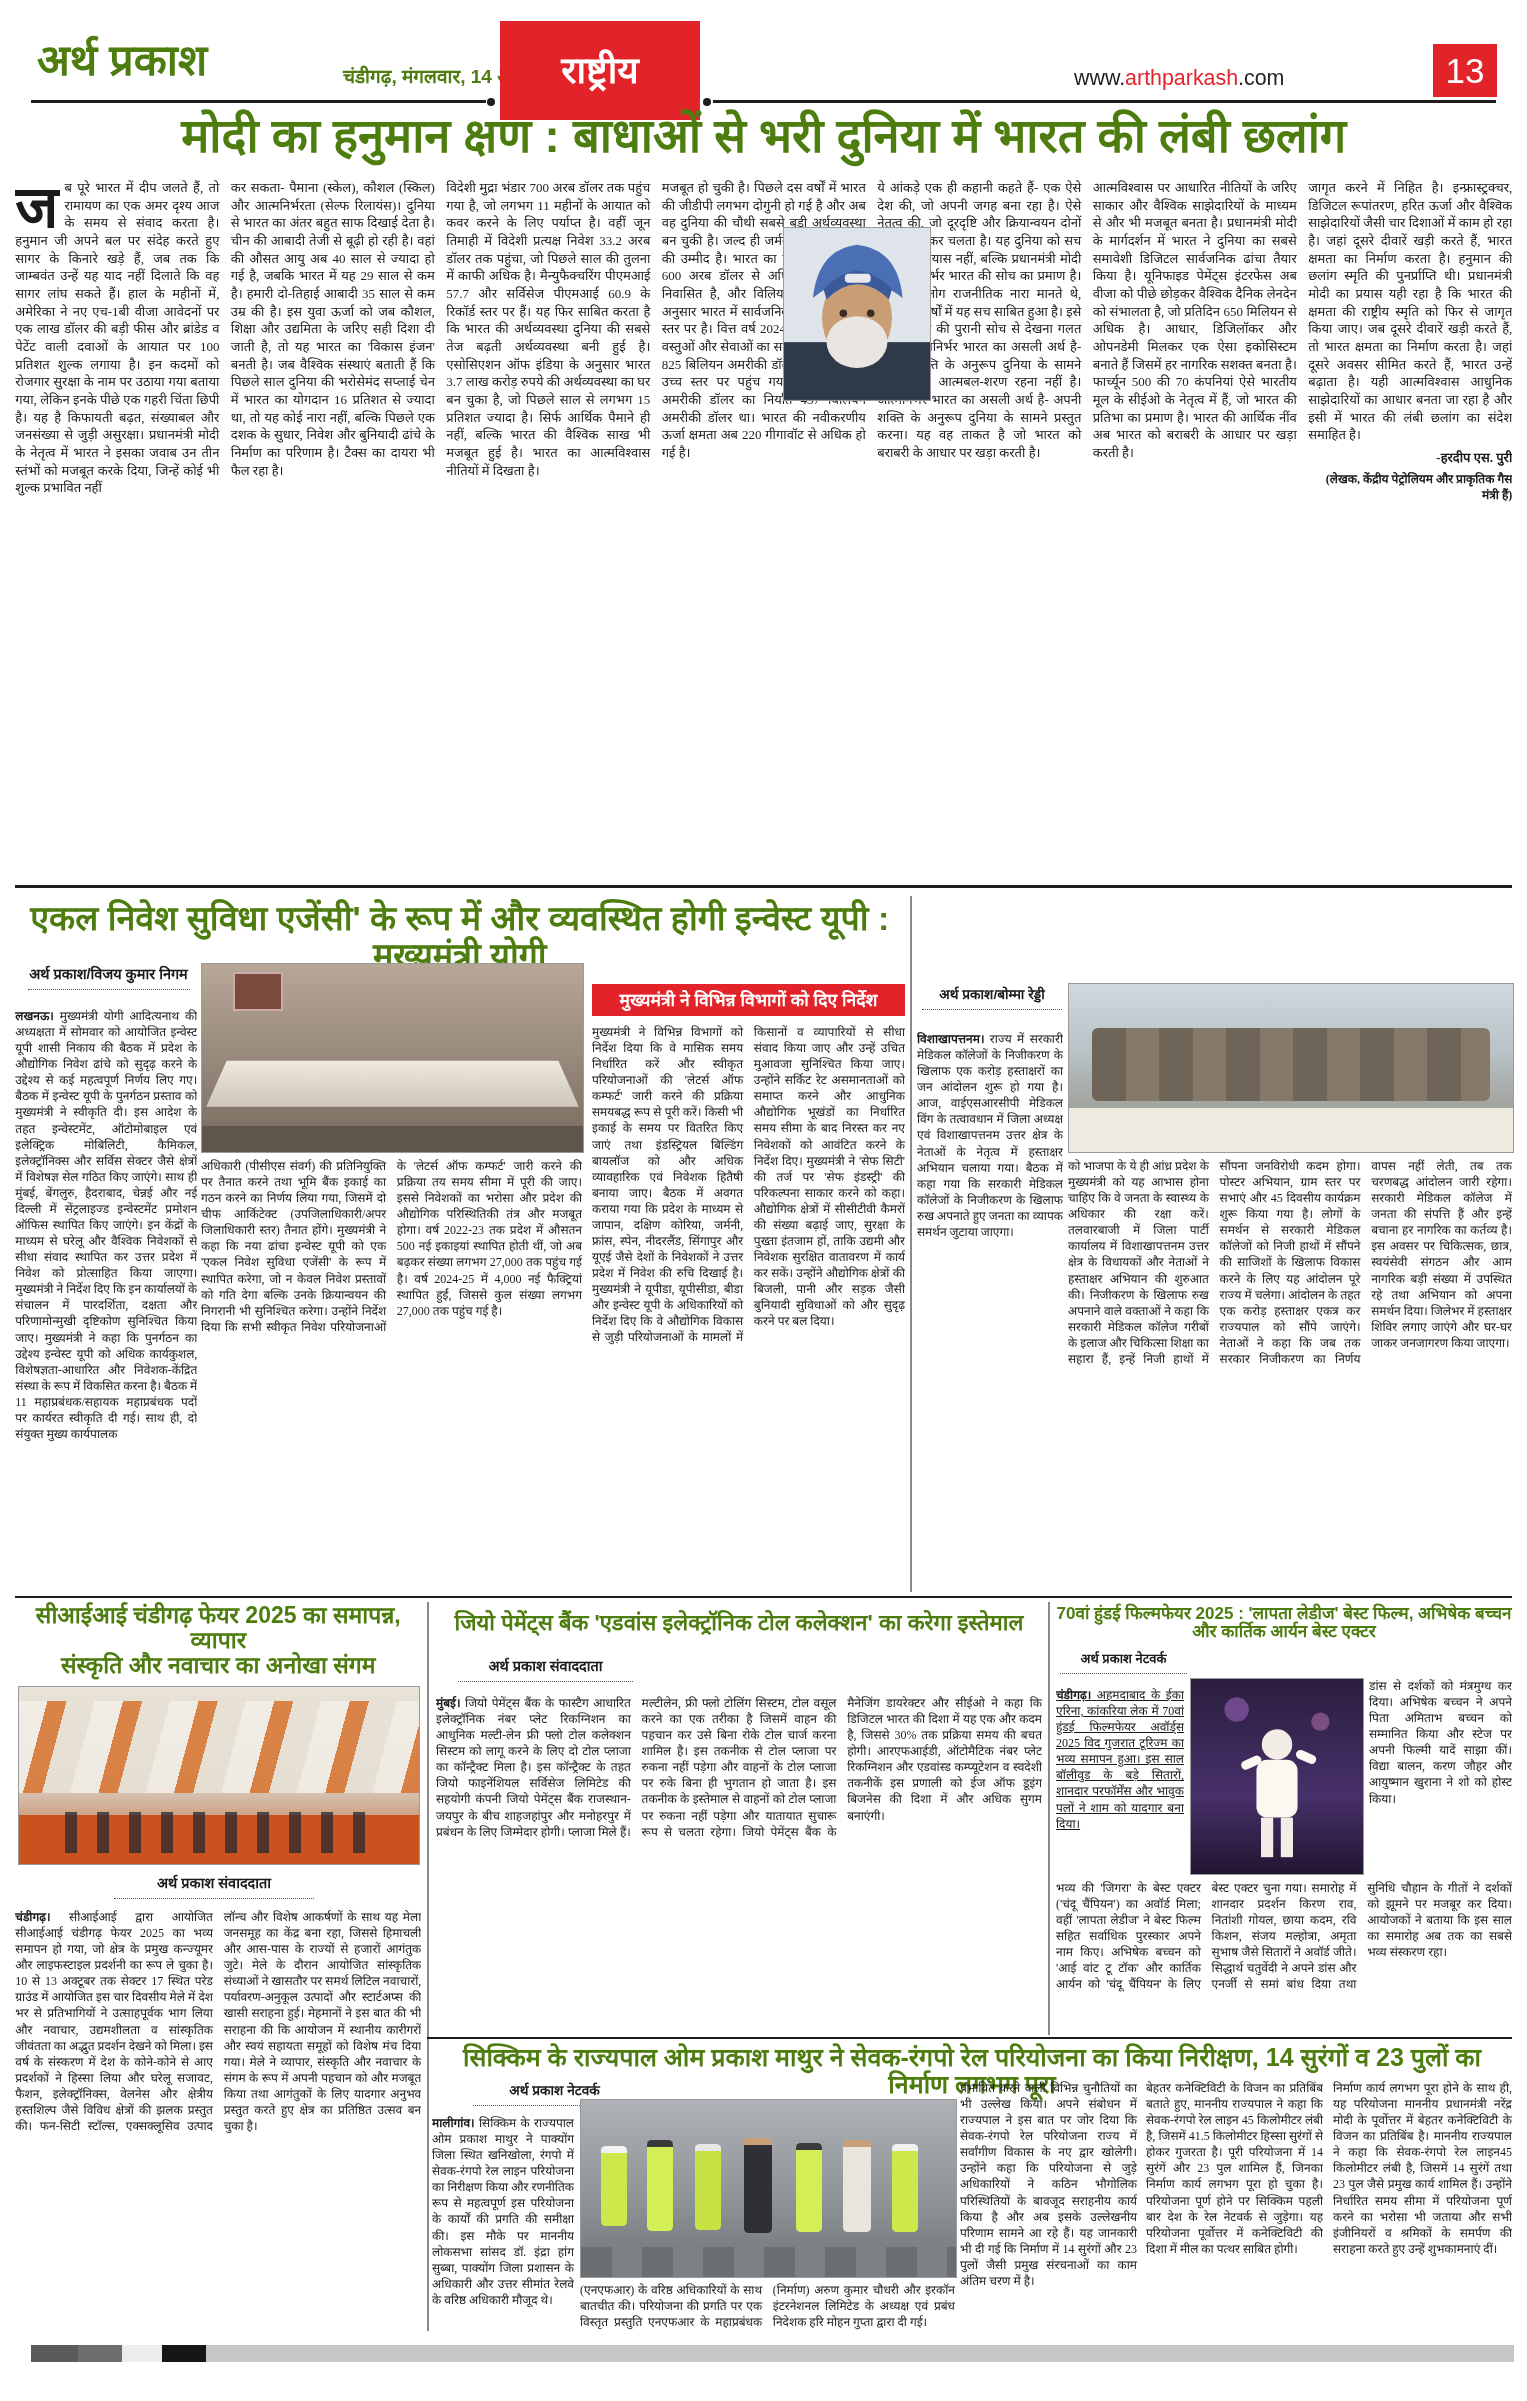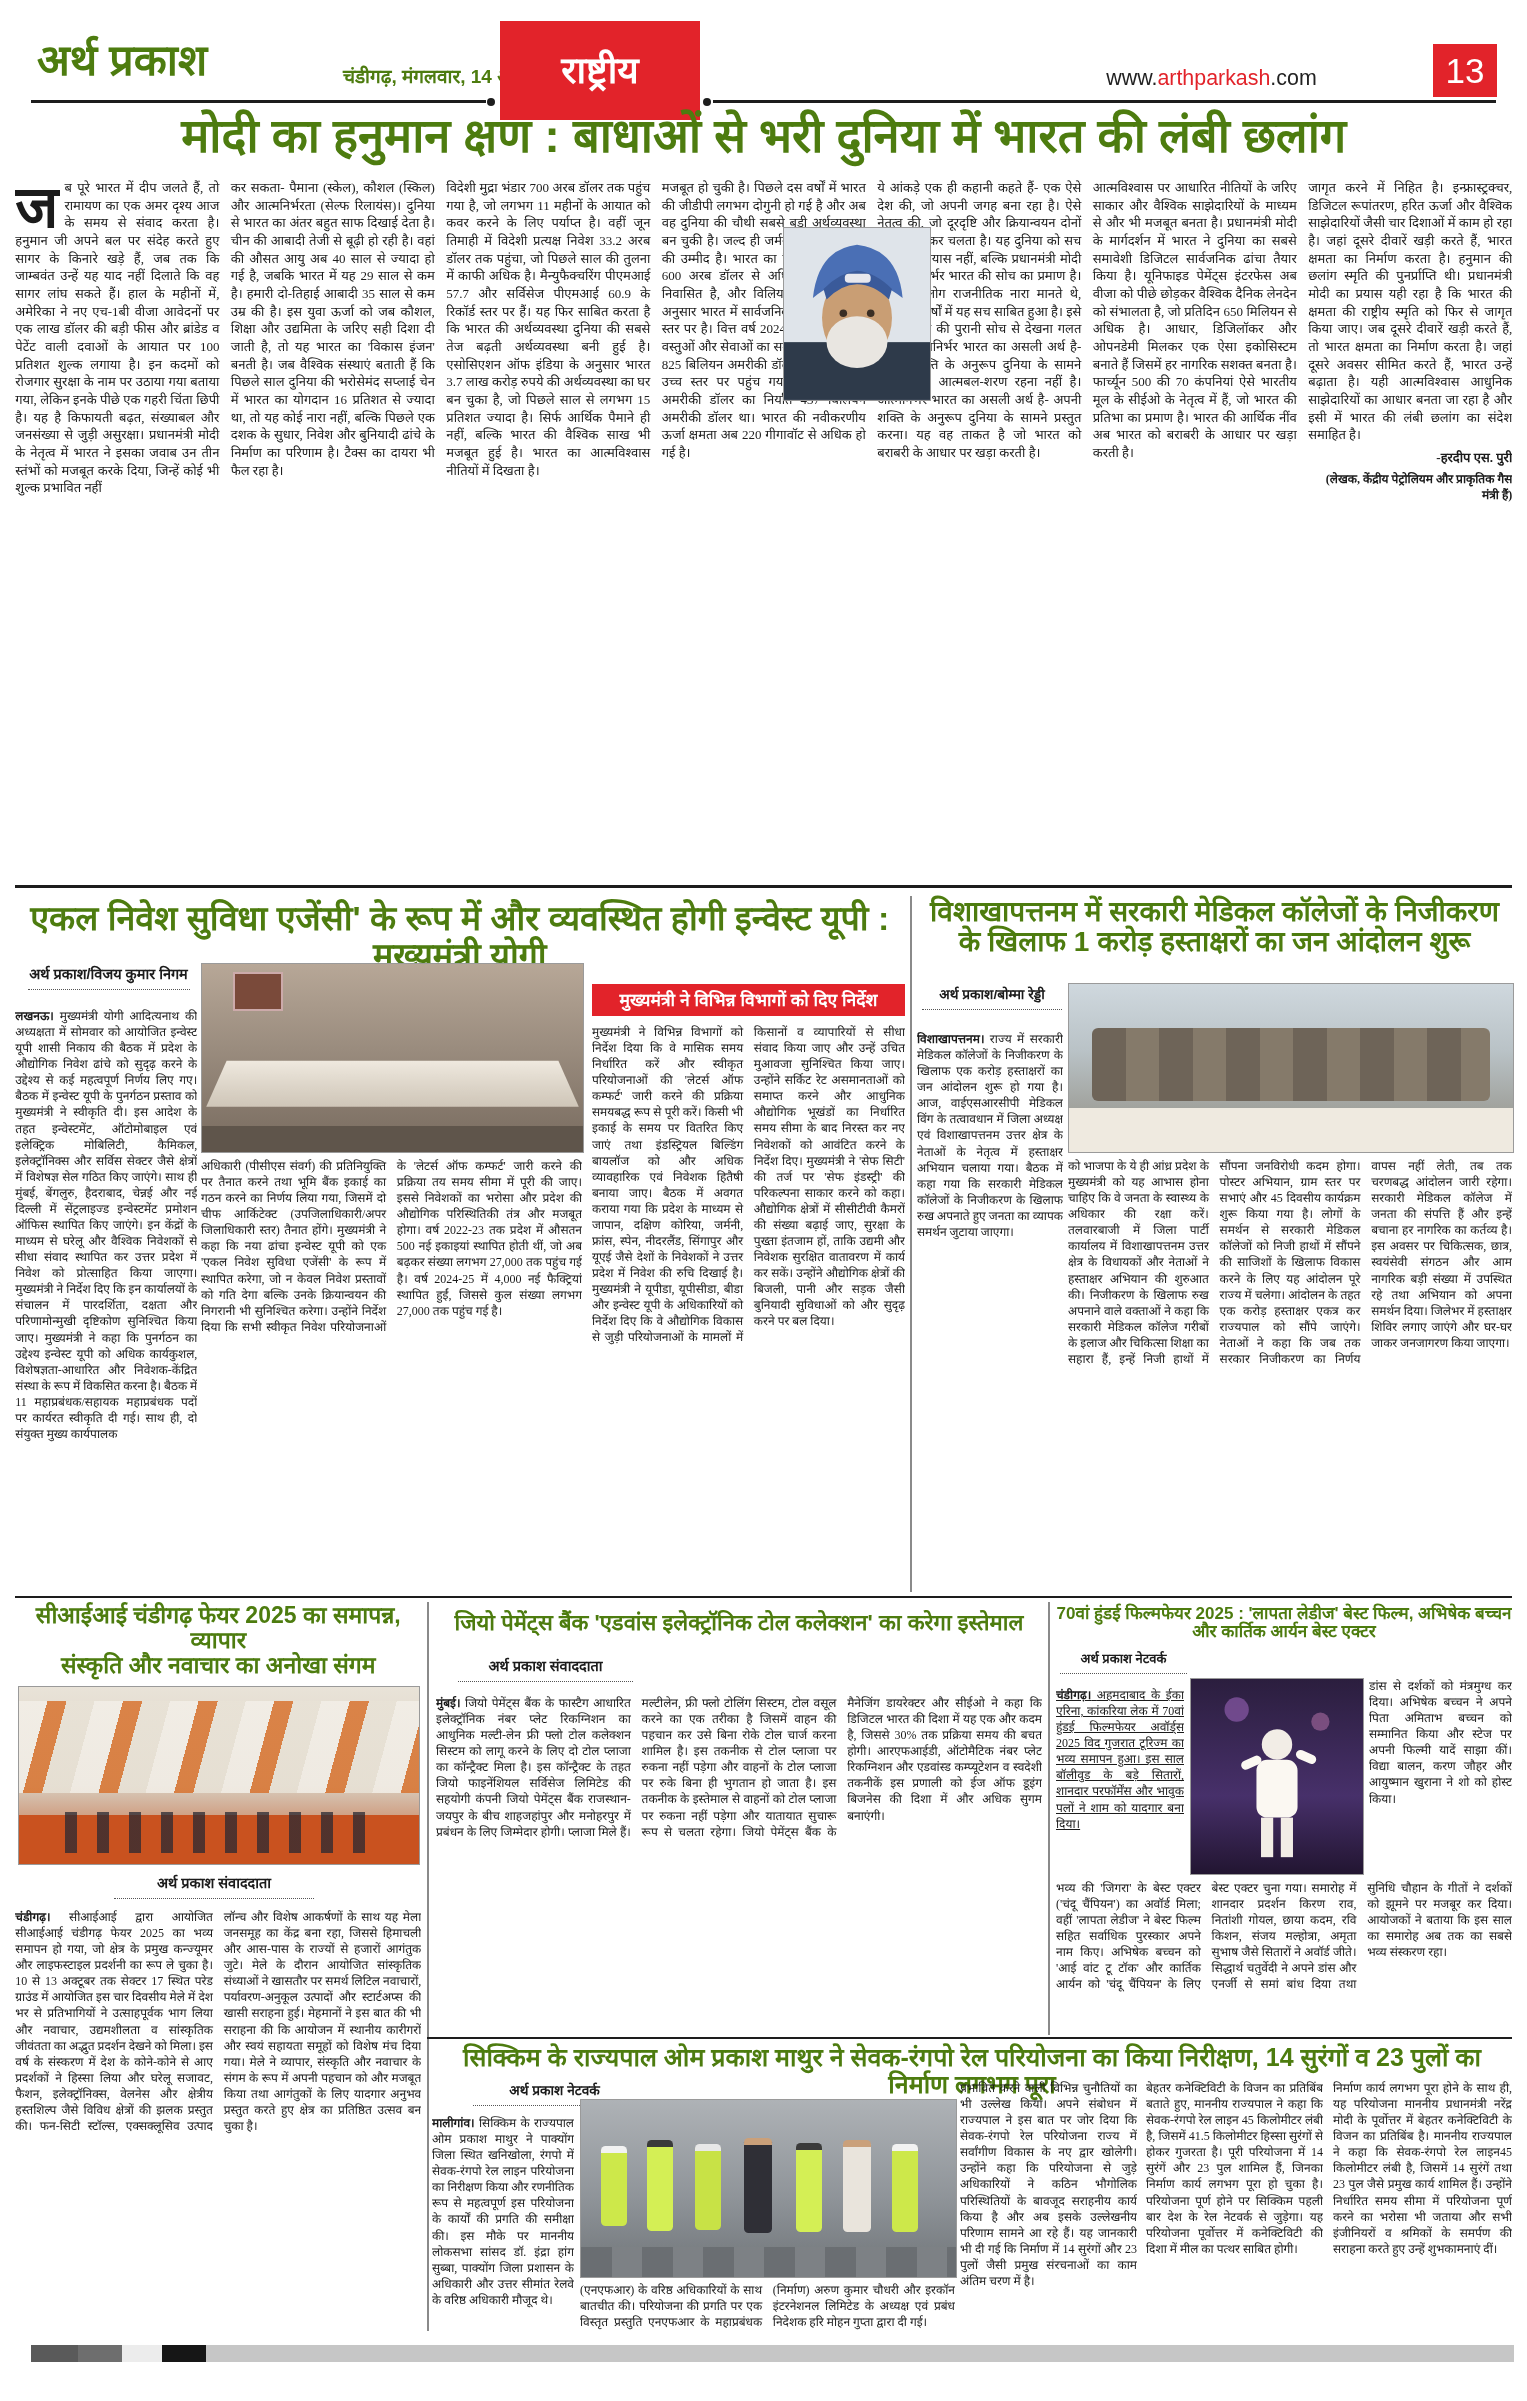--- a/index.html
+++ b/index.html
@@ -33,21 +33,21 @@
 <div class="page">
 
   <div class="abs" style="left:37px;top:37px;width:320px;height:60px;">
     <span class="hl" style="font-size:43px;">अर्थ प्रकाश</span>
   </div>
 
   <div class="abs hl center" style="left:336px;top:67px;width:275px;font-size:19px;">चंडीगढ़, मंगलवार, 14 अक्तूबर, 2025</div>
 
   <div class="abs redbox hl center" style="left:500px;top:21.4px;width:200px;height:99px;line-height:99px;font-size:37px;">राष्ट्रीय</div>
 
-  <div class="abs site" style="left:1074px;top:66px;width:275px;text-align:center;">
+  <div class="abs site" style="left:1074px;top:66px;width:275px;">
     <span>www.</span><b>arthparkash</b><span>.com</span>
   </div>
 
   <div class="abs redbox center" style="left:1433px;top:44px;width:64px;height:53px;line-height:53px;font-family:'Liberation Sans','DejaVu Sans',sans-serif;font-size:35px;">13</div>
 
   <div class="abs rule-h" style="left:30.5px;top:100px;width:455px;height:3.1px;"></div>
   <div class="abs dot" style="left:487px;top:98px;"></div>
   <div class="abs dot" style="left:703px;top:98px;"></div>
   <div class="abs rule-h" style="left:713px;top:100px;width:783px;height:3.1px;"></div>
 
@@ -96,24 +96,20 @@
   </div>
 
   <div class="abs body-sm just" style="left:201px;top:1158px;width:381px;height:433px;column-count:2;column-gap:10.7px;">अधिकारी (पीसीएस संवर्ग) की प्रतिनियुक्ति पर तैनात करने तथा भूमि बैंक इकाई का गठन करने का निर्णय लिया गया, जिसमें दो चीफ आर्किटेक्ट (उपजिलाधिकारी/अपर जिलाधिकारी स्तर) तैनात होंगे। मुख्यमंत्री ने कहा कि नया ढांचा इन्वेस्ट यूपी को एक 'एकल निवेश सुविधा एजेंसी' के रूप में स्थापित करेगा, जो न केवल निवेश प्रस्तावों को गति देगा बल्कि उनके क्रियान्वयन की निगरानी भी सुनिश्चित करेगा। उन्होंने निर्देश दिया कि सभी स्वीकृत निवेश परियोजनाओं के 'लेटर्स ऑफ कम्फर्ट' जारी करने की प्रक्रिया तय समय सीमा में पूरी की जाए। इससे निवेशकों का भरोसा और प्रदेश की औद्योगिक परिस्थितिकी तंत्र और मजबूत होगा। वर्ष 2022-23 तक प्रदेश में औसतन 500 नई इकाइयां स्थापित होती थीं, जो अब बढ़कर संख्या लगभग 27,000 तक पहुंच गई है। वर्ष 2024-25 में 4,000 नई फैक्ट्रियां स्थापित हुईं, जिससे कुल संख्या लगभग 27,000 तक पहुंच गई है।</div>
 
   <div class="abs redbox hl center" style="left:592px;top:984px;width:313px;height:32px;line-height:32px;font-size:17.5px;">मुख्यमंत्री ने विभिन्न विभागों को दिए निर्देश</div>
 
   <div class="abs body-sm just" style="left:592px;top:1024px;width:313px;height:568px;column-count:2;column-gap:10.7px;">मुख्यमंत्री ने विभिन्न विभागों को निर्देश दिया कि वे मासिक समय निर्धारित करें और स्वीकृत परियोजनाओं की 'लेटर्स ऑफ कम्फर्ट' जारी करने की प्रक्रिया समयबद्ध रूप से पूरी करें। किसी भी इकाई के समय पर वितरित किए जाएं तथा इंडस्ट्रियल बिल्डिंग बायलॉज को और अधिक व्यावहारिक एवं निवेशक हितैषी बनाया जाए। बैठक में अवगत कराया गया कि प्रदेश के माध्यम से जापान, दक्षिण कोरिया, जर्मनी, फ्रांस, स्पेन, नीदरलैंड, सिंगापुर और यूएई जैसे देशों के निवेशकों ने उत्तर प्रदेश में निवेश की रुचि दिखाई है। मुख्यमंत्री ने यूपीडा, यूपीसीडा, बीडा और इन्वेस्ट यूपी के अधिकारियों को निर्देश दिए कि वे औद्योगिक विकास से जुड़ी परियोजनाओं के मामलों में किसानों व व्यापारियों से सीधा संवाद किया जाए और उन्हें उचित मुआवजा सुनिश्चित किया जाए। उन्होंने सर्किट रेट असमानताओं को समाप्त करने और आधुनिक औद्योगिक भूखंडों का निर्धारित समय सीमा के बाद निरस्त कर नए निवेशकों को आवंटित करने के निर्देश दिए। मुख्यमंत्री ने 'सेफ सिटी' की तर्ज पर 'सेफ इंडस्ट्री' की परिकल्पना साकार करने को कहा। औद्योगिक क्षेत्रों में सीसीटीवी कैमरों की संख्या बढ़ाई जाए, सुरक्षा के पुख्ता इंतजाम हों, ताकि उद्यमी और निवेशक सुरक्षित वातावरण में कार्य कर सकें। उन्होंने औद्योगिक क्षेत्रों की बिजली, पानी और सड़क जैसी बुनियादी सुविधाओं को और सुदृढ़ करने पर बल दिया।</div>
 
   <div class="abs rule-v" style="left:910px;top:896px;width:1.5px;height:696px;"></div>
 
-  <div class="abs hl center" style="left:917px;top:897px;width:595px;font-size:28px;">
-    <div>विशाखापत्तनम में सरकारी मेडिकल कॉलेजों के निजीकरण</div>
-    <div>के खिलाफ 1 करोड़ हस्ताक्षरों का जन आंदोलन शुरू</div>
-  </div>
 
   <div class="abs byline" style="left:922px;top:984px;width:140px;font-size:13.7px;">अर्थ प्रकाश/बोम्मा रेड्डी</div>
 
   <div class="abs body-sm just" style="left:917px;top:1031px;width:146px;height:560px;">
     <p><span class="dateline">विशाखापत्तनम।</span> <span>राज्य में सरकारी मेडिकल कॉलेजों के निजीकरण के खिलाफ एक करोड़ हस्ताक्षरों का जन आंदोलन शुरू हो गया है। आज, वाईएसआरसीपी मेडिकल विंग के तत्वावधान में जिला अध्यक्ष एवं विशाखापत्तनम उत्तर क्षेत्र के नेताओं के नेतृत्व में हस्ताक्षर अभियान चलाया गया। बैठक में कहा गया कि सरकारी मेडिकल कॉलेजों के निजीकरण के खिलाफ रुख अपनाते हुए जनता का व्यापक समर्थन जुटाया जाएगा।</span></p>
   </div>
 
   <div class="abs photo" style="left:1068px;top:983px;width:444px;height:168px;background:linear-gradient(180deg,#cfd8de 0%,#b9c2c6 40%,#8e8a7e 100%);">
     <div style="position:absolute;left:0;bottom:0;width:100%;height:44px;background:#efeae0;"></div>
     <div style="position:absolute;left:23px;top:44px;width:398px;height:73px;background:repeating-linear-gradient(90deg,#6e6458 0 34px,#857a6a 34px 67px);border-radius:6.1px;"></div>

